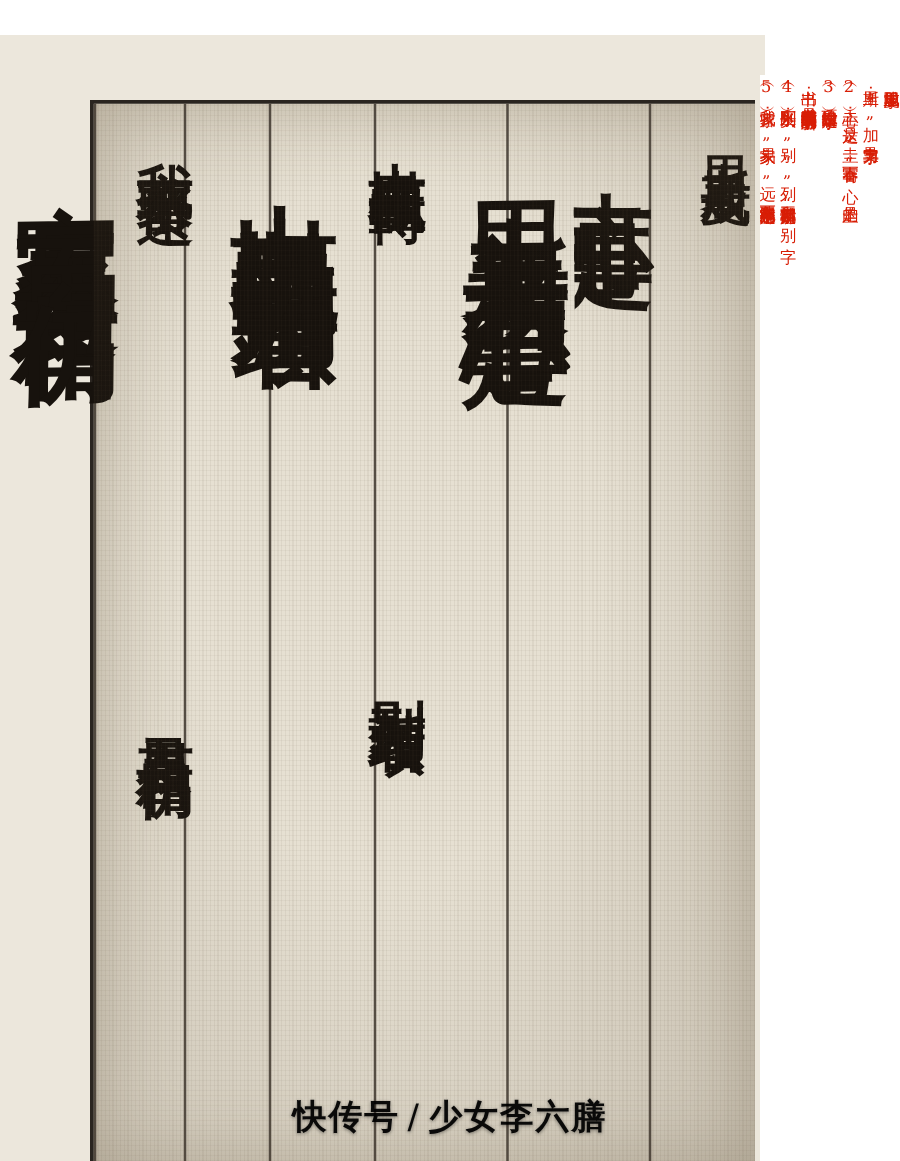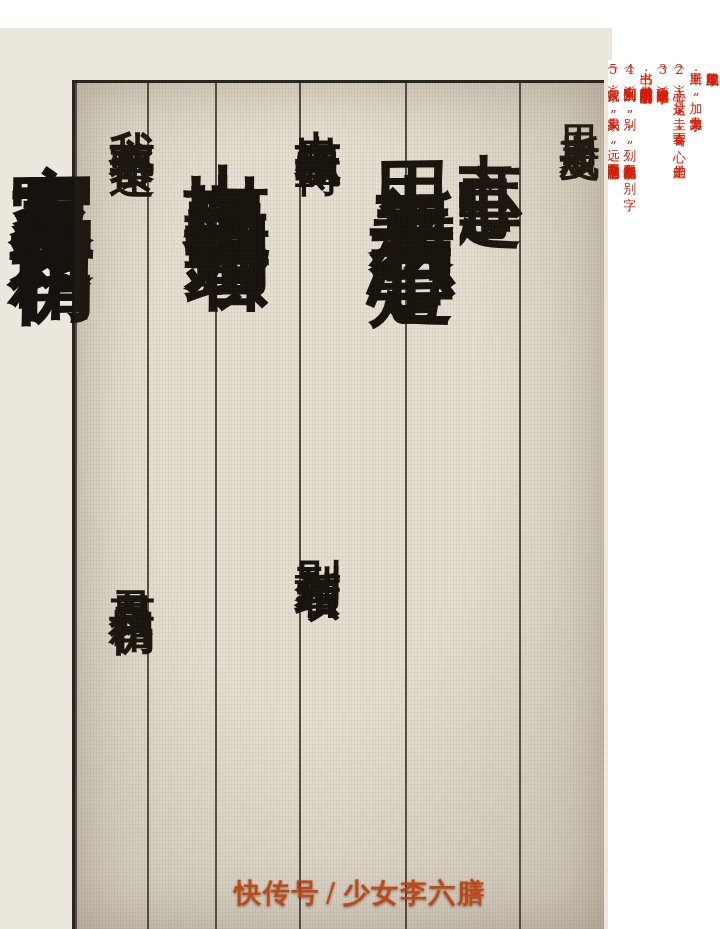--- a/index.html
+++ b/index.html
@@ -114,21 +114,21 @@
     word-break: break-all;
   }
 
   
   .watermark {
     position: absolute;
     left: 0;
     right: 0;
     bottom: 18px;
     text-align: center;
-    color: #c2410c;
+    color: #000000;
     font-family: "DejaVu Sans", sans-serif;
     font-size: 27px;
     font-weight: 700;
     letter-spacing: .06em;
     text-shadow: 0 1px 3px rgba(0,0,0,.45);
     opacity: .95;
     pointer-events: none;
   }
   .watermark .sep { font-weight: 400; padding: 0 6px; }
 

